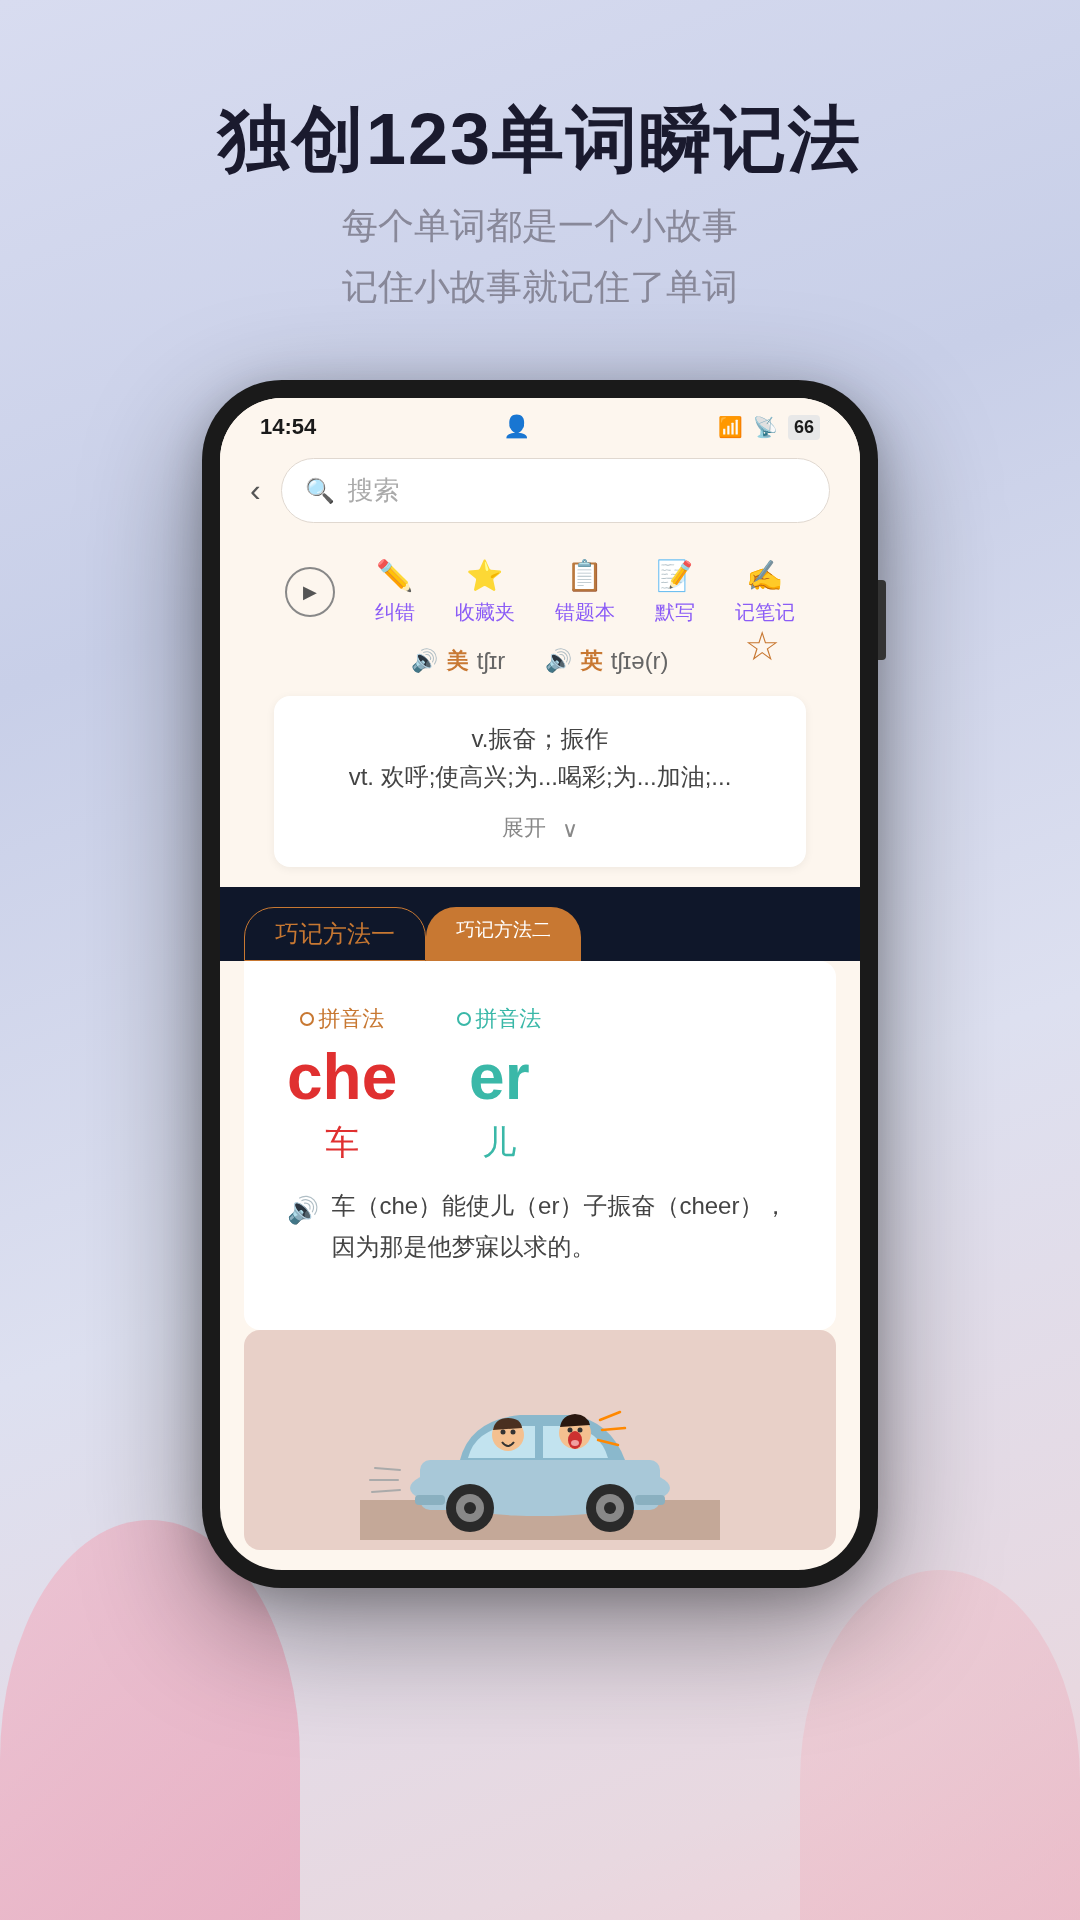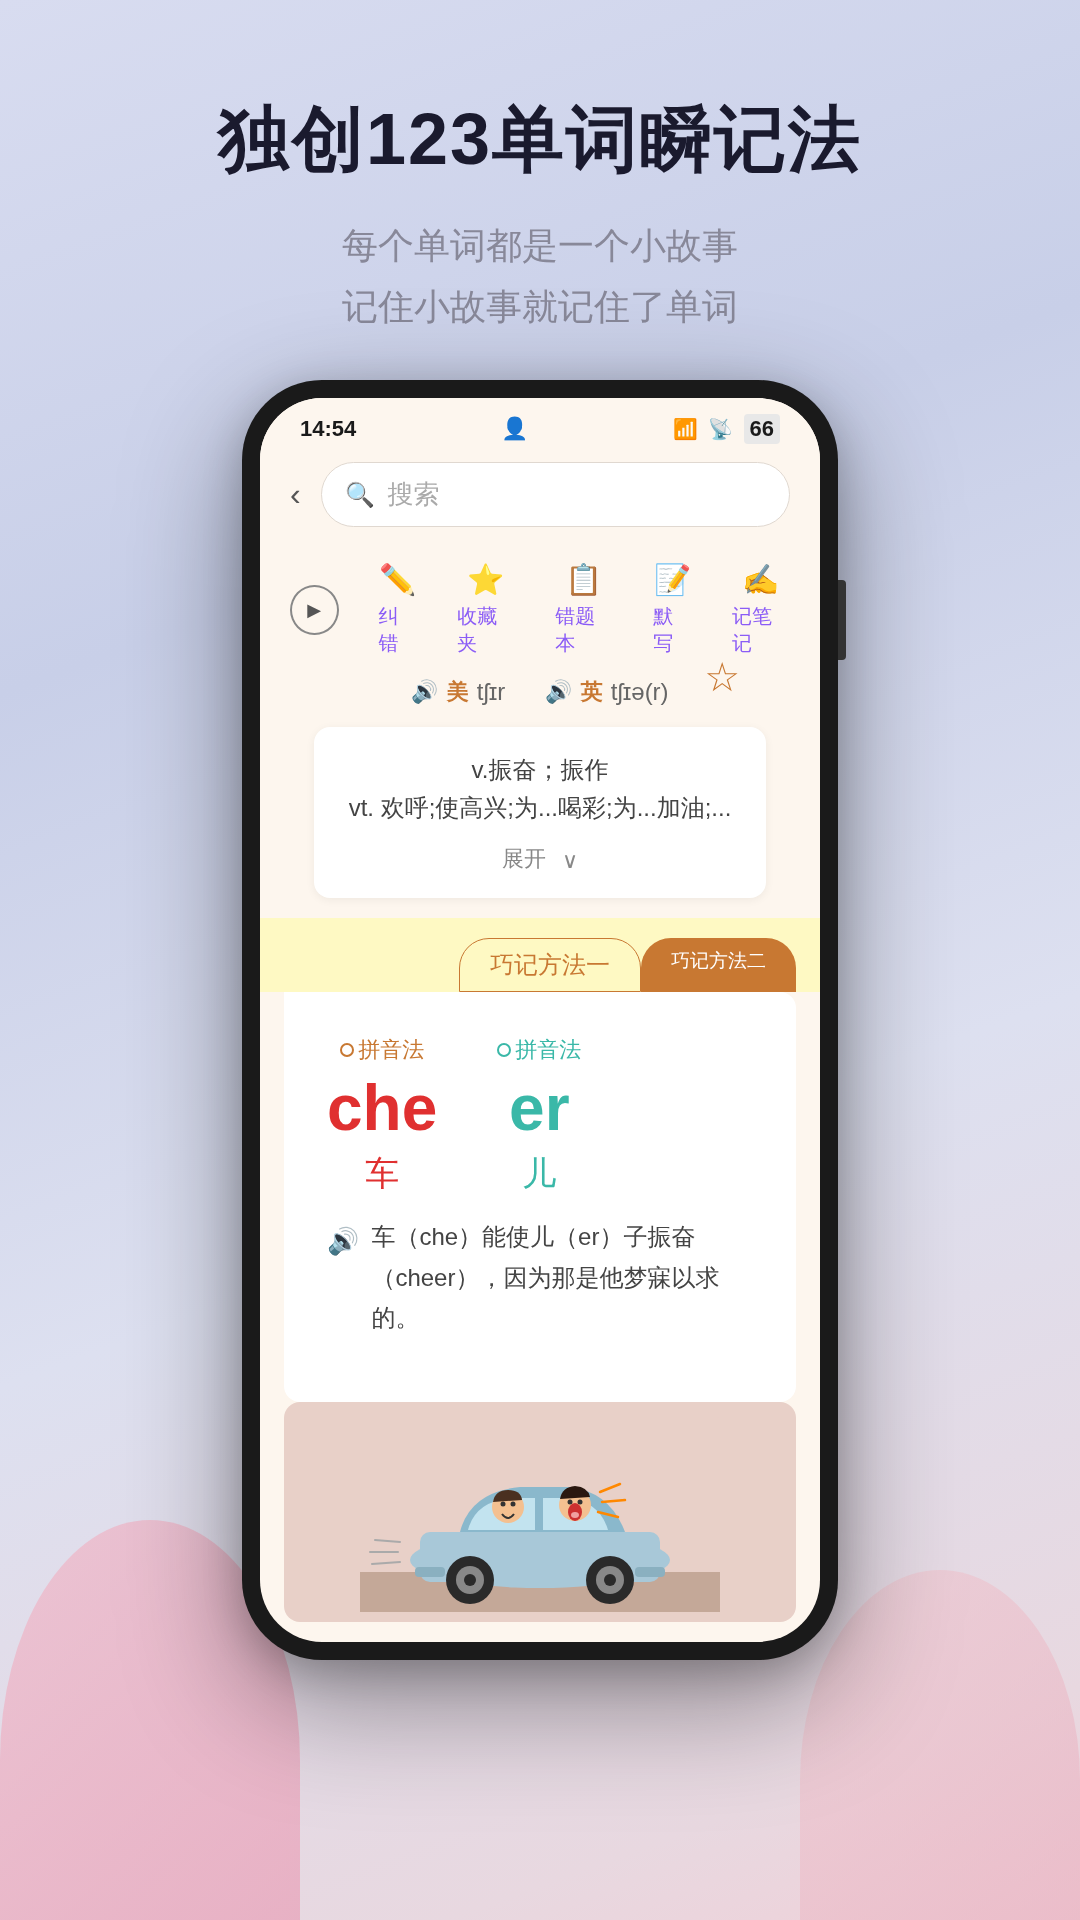--- a/index.html
+++ b/index.html
@@ -43,36 +43,36 @@
       padding-bottom: 60px;
       position: relative;
       z-index: 2;
     }
     .main-title {
       font-size: 72px;
       font-weight: 900;
       color: #1a1a2e;
       letter-spacing: 2px;
       line-height: 1.1;
-      margin-bottom: 36px;
+      margin-bottom: 16px;
     }
     .sub-title {
       font-size: 36px;
       color: #888899;
       line-height: 1.7;
       font-weight: 400;
     }
 
     
     .phone-container {
       position: absolute;
       top: 380px;
       left: 50%;
       transform: translateX(-50%);
-      width: 596px;
+      width: 676px;
       z-index: 10;
     }
 
     .phone-outer {
       background: #1a1a1a;
       border-radius: 80px;
       padding: 18px;
       box-shadow: 0 40px 120px rgba(0,0,0,0.4), 0 10px 40px rgba(0,0,0,0.2);
       position: relative;
     }
@@ -112,21 +112,21 @@
       align-items: center;
       gap: 10px;
       font-size: 20px;
     }
     .battery-icon {
       display: inline-flex;
       align-items: center;
       background: #e8e8e8;
       border-radius: 4px;
       padding: 2px 6px;
-      font-size: 22px;
+      font-size: 18px;
       font-weight: 700;
     }
 
     
     .top-nav {
       background: #fdf6ee;
       display: flex;
       align-items: center;
       padding: 10px 30px 15px;
       gap: 20px;
@@ -258,23 +258,22 @@
       justify-content: center;
       gap: 16px;
       color: #888;
       font-size: 22px;
     }
 
     
     .method-tabs {
       display: flex;
       padding: 20px 24px 0;
-      background: #fef9c3;
+      background: #0f172a;
       gap: 0;
-      justify-content: flex-end;
     }
     .tab-inactive {
       border: 1.5px solid #c87832;
       color: #c87832;
       padding: 10px 30px;
       border-radius: 30px 30px 0 0;
       font-size: 24px;
       background: transparent;
     }
     .tab-active {

